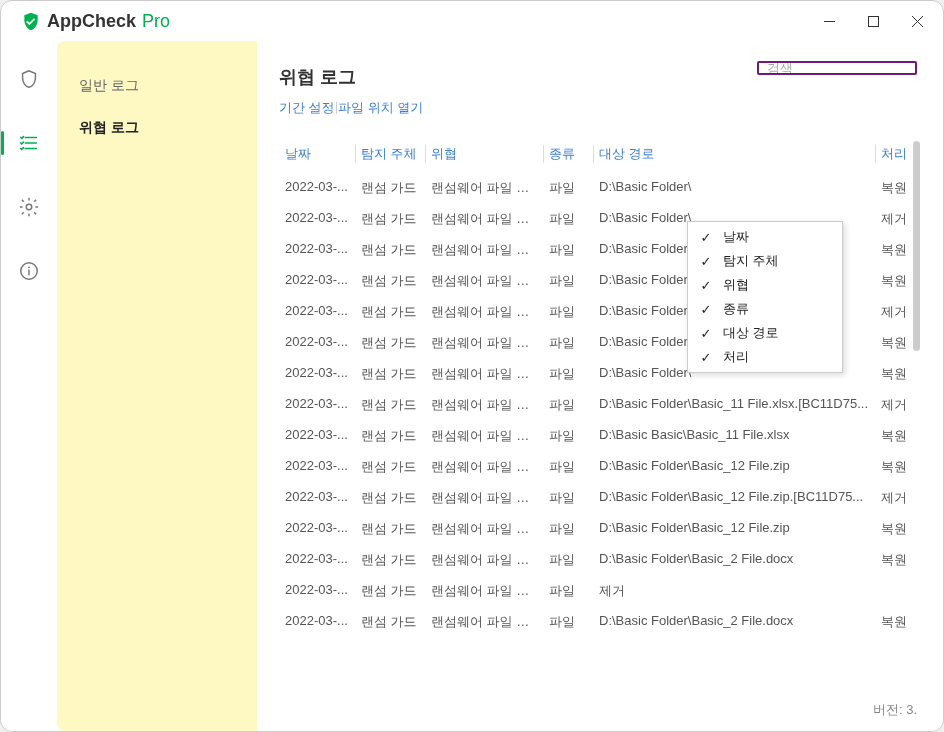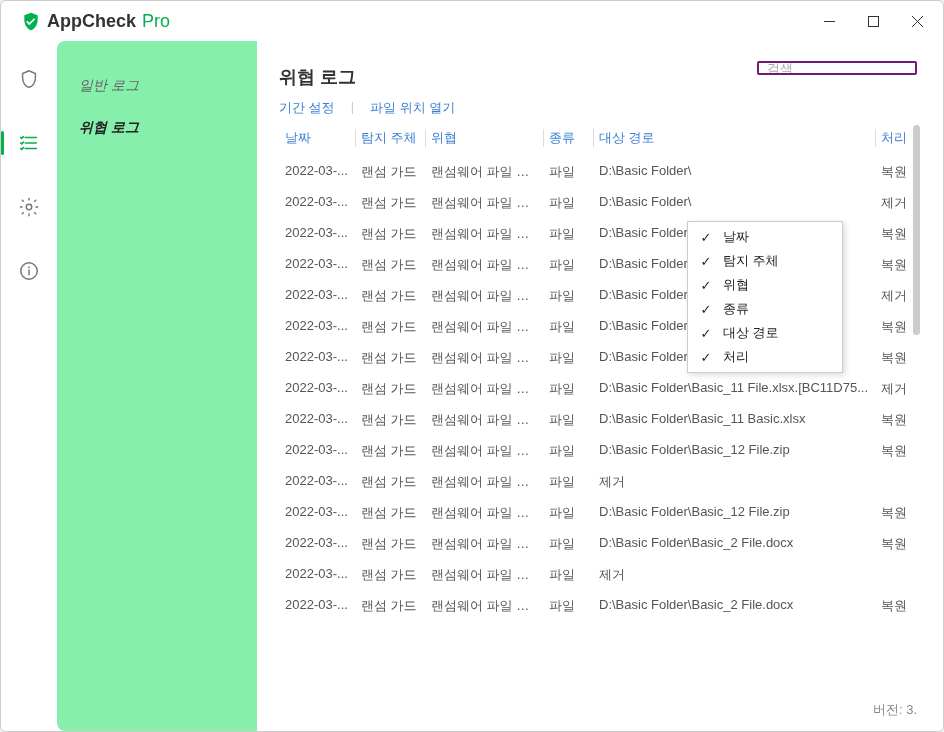--- a/index.html
+++ b/index.html
@@ -10,21 +10,21 @@
   display: flex;
   justify-content: center;
   align-items: flex-start;
   padding: 0;
 }
 .window {
   width: 944px;
   height: 732px;
   background: #fff;
   border: 1px solid #ccc;
-  border-radius: 6px;
+  border-radius: 12px;
   display: flex;
   flex-direction: column;
   overflow: hidden;
   position: relative;
 }
 .titlebar {
   height: 40px;
   display: flex;
   align-items: center;
   justify-content: space-between;
@@ -71,24 +71,23 @@
 .iconbar .ibtn.active::before {
   content: "";
   position: absolute;
   left: -10px;
   width: 3px; height: 24px;
   background: #00b14f;
   border-radius: 2px;
 }
 .sidebar {
   width: 200px;
-  background: #86efac;
+  background: #fef9c3;
   border-radius: 8px 0 0 8px;
   padding-top: 24px;
-  font-style: italic;
 }
 .sidebar-item {
   padding: 12px 22px;
   color: #666;
   font-size: 14px;
   cursor: pointer;
 }
 .sidebar-item.active { color: #222; font-weight: 600; }
 .main {
   flex: 1;
@@ -115,22 +114,21 @@
   height: 14px;
   border: 2px solid #701a75;
   border-radius: 2px;
   padding: 4px 8px;
   font-size: 13px;
   color: #333;
 }
 .search-box::placeholder { color: #aaa; }
 .toolbar {
   display: flex;
-  gap: 16px;
-  margin-bottom: 8px;
+  margin-bottom: 24px;
 }
 .toolbar-link { color: #3b7ed6; font-size: 13px; cursor: pointer; }
 .toolbar-sep { color: #ccc; }
 .table-wrap {
   flex: 1;
   overflow: hidden;
   position: relative;
 }
 .table-header {
   display: flex;
@@ -366,36 +364,37 @@
               <div class="td col-threat">랜섬웨어 파일 생성</div>
               <div class="td col-type">파일</div>
               <div class="td col-path">D:\Basic Folder\Basic_11 File.xlsx.[BC11D75...</div>
               <div class="td col-action">제거</div>
             </div>
             <div class="tr">
               <div class="td col-date">2022-03-...</div>
               <div class="td col-subject">랜섬 가드</div>
               <div class="td col-threat">랜섬웨어 파일 생성</div>
               <div class="td col-type">파일</div>
-              <div class="td col-path">D:\Basic Folder\Basic_11 Basic.xlsx</div>
+              <div class="td col-path">D:\Basic Basic\Basic_11 File.xlsx</div>
               <div class="td col-action">복원</div>
             </div>
             <div class="tr">
               <div class="td col-date">2022-03-...</div>
               <div class="td col-subject">랜섬 가드</div>
               <div class="td col-threat">랜섬웨어 파일 생성</div>
               <div class="td col-type">파일</div>
               <div class="td col-path">D:\Basic Folder\Basic_12 File.zip</div>
               <div class="td col-action">복원</div>
             </div>
             <div class="tr">
               <div class="td col-date">2022-03-...</div>
               <div class="td col-subject">랜섬 가드</div>
               <div class="td col-threat">랜섬웨어 파일 생성</div>
               <div class="td col-type">파일</div>
+              <div class="td col-path">D:\Basic Folder\Basic_12 File.zip.[BC11D75...</div>
               <div class="td col-action">제거</div>
             </div>
             <div class="tr">
               <div class="td col-date">2022-03-...</div>
               <div class="td col-subject">랜섬 가드</div>
               <div class="td col-threat">랜섬웨어 파일 생성</div>
               <div class="td col-type">파일</div>
               <div class="td col-path">D:\Basic Folder\Basic_12 File.zip</div>
               <div class="td col-action">복원</div>
             </div>

